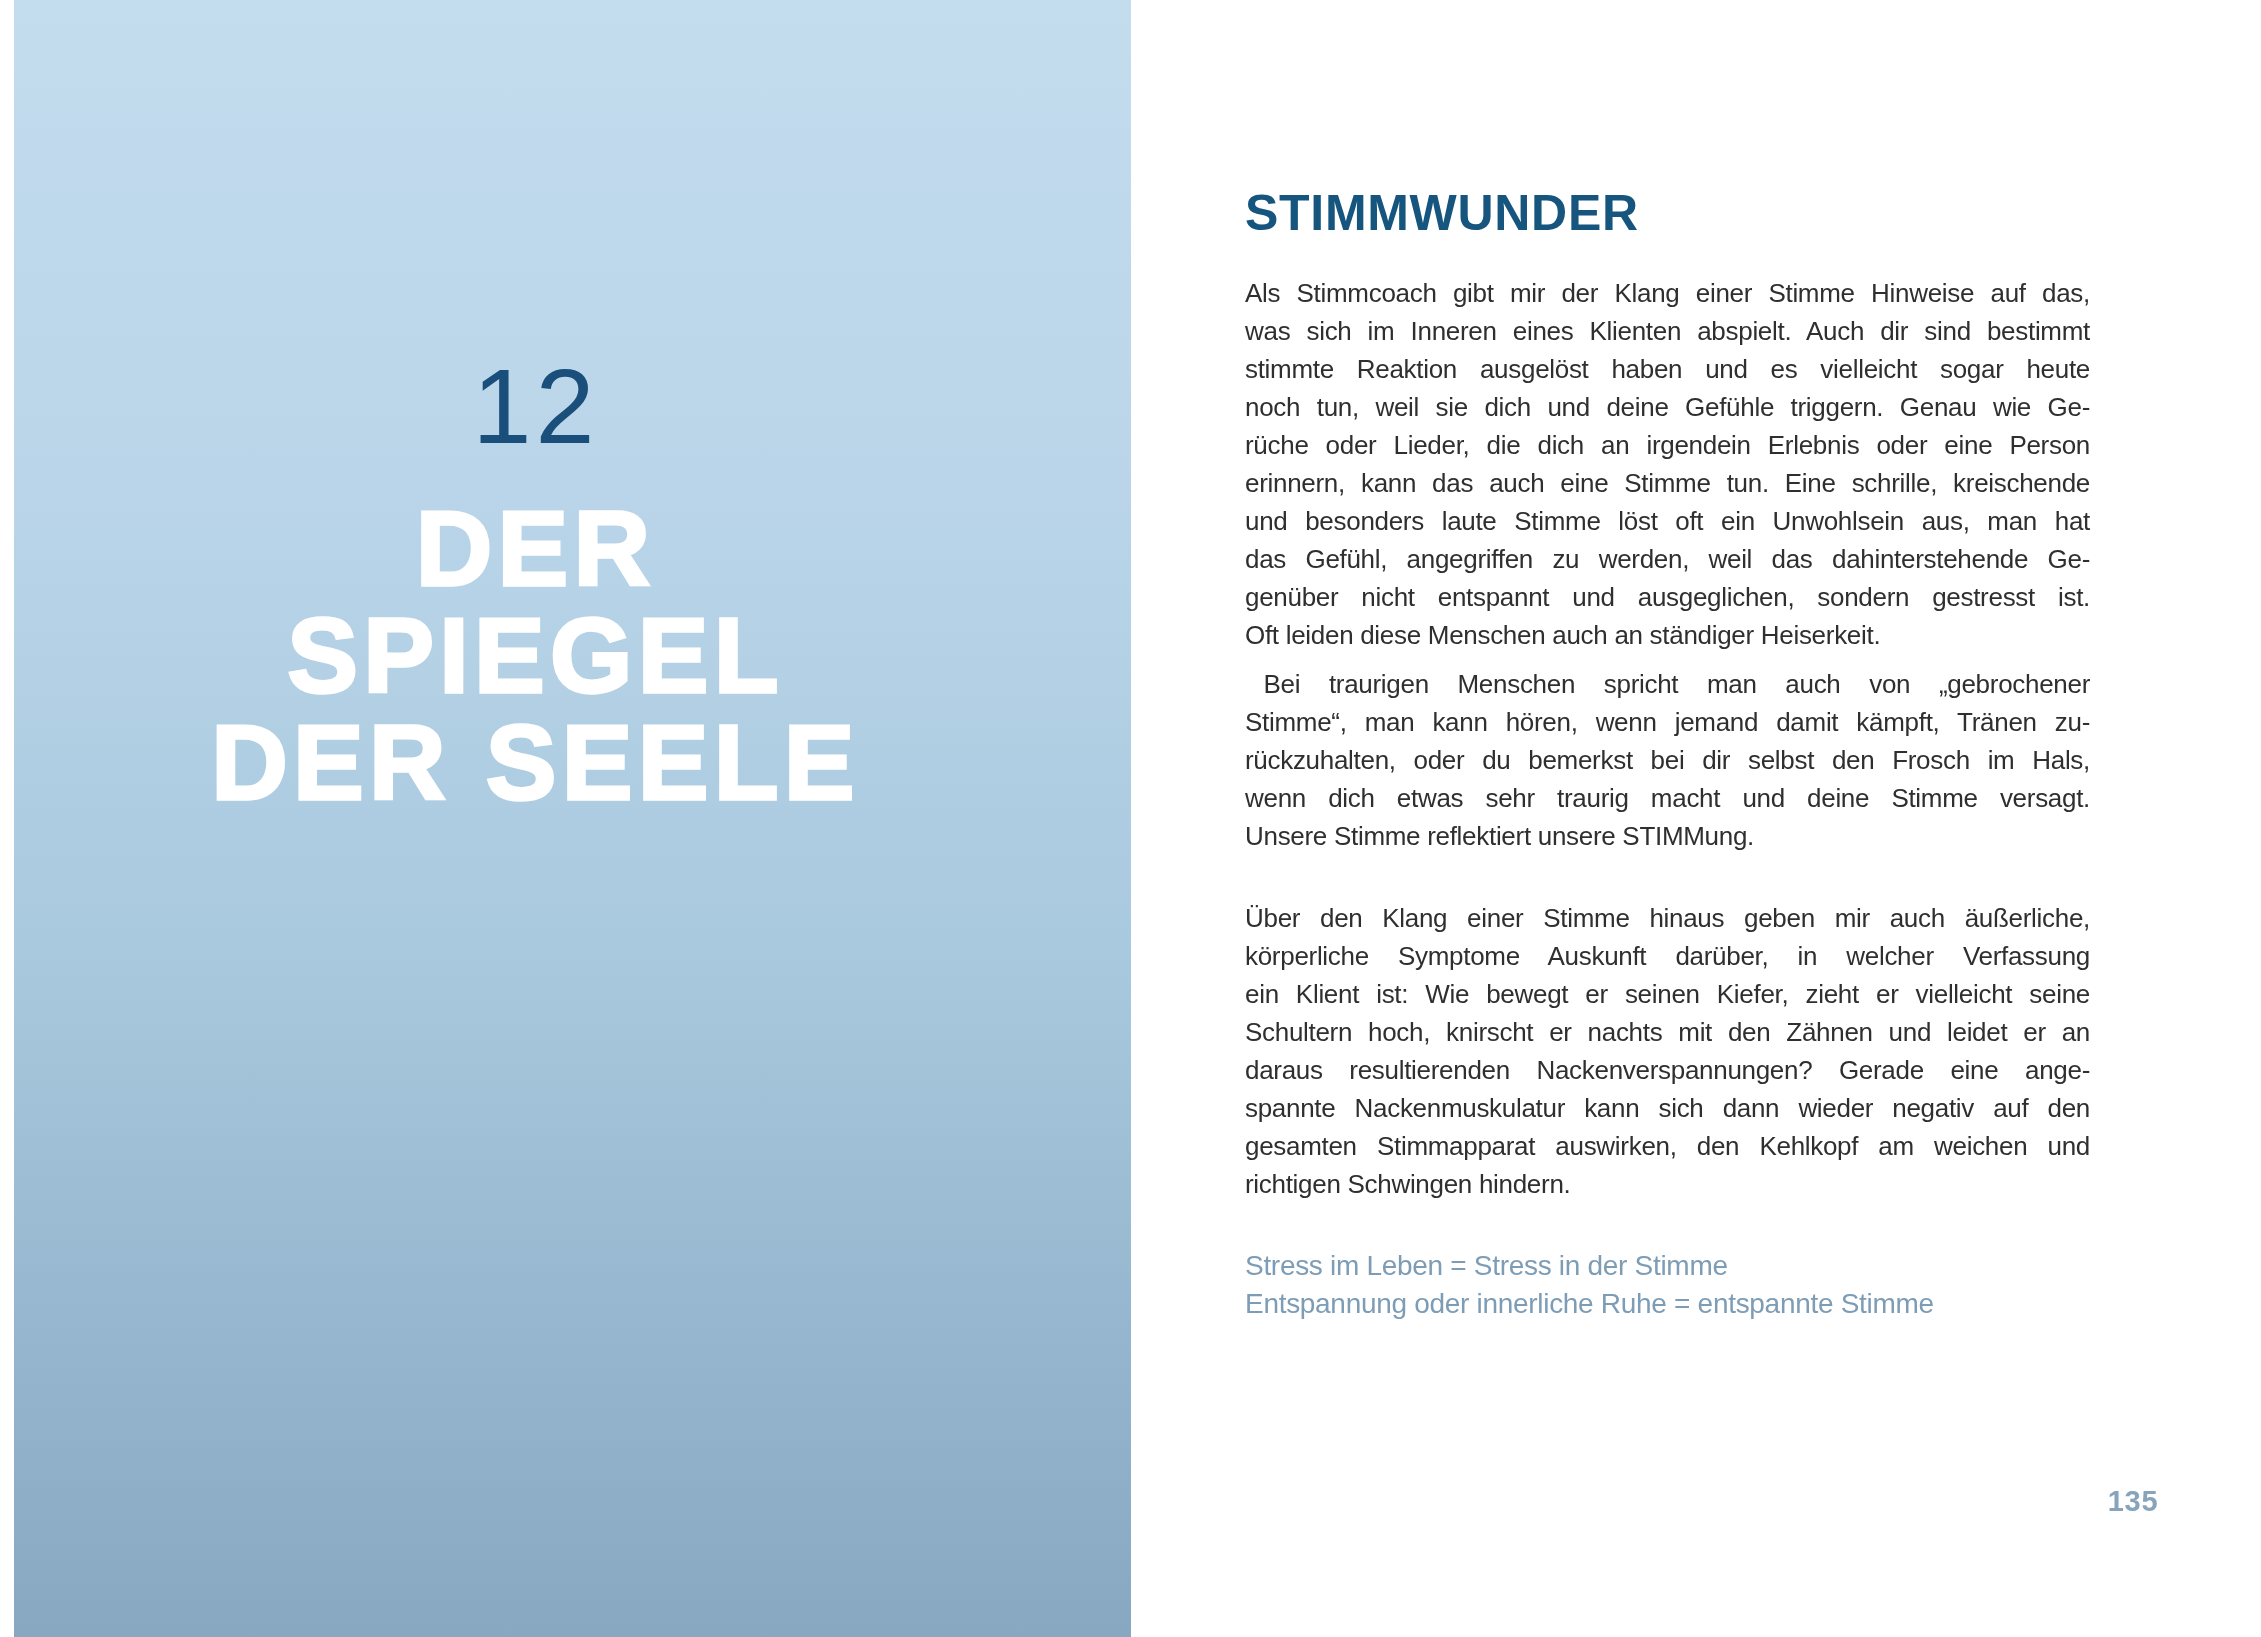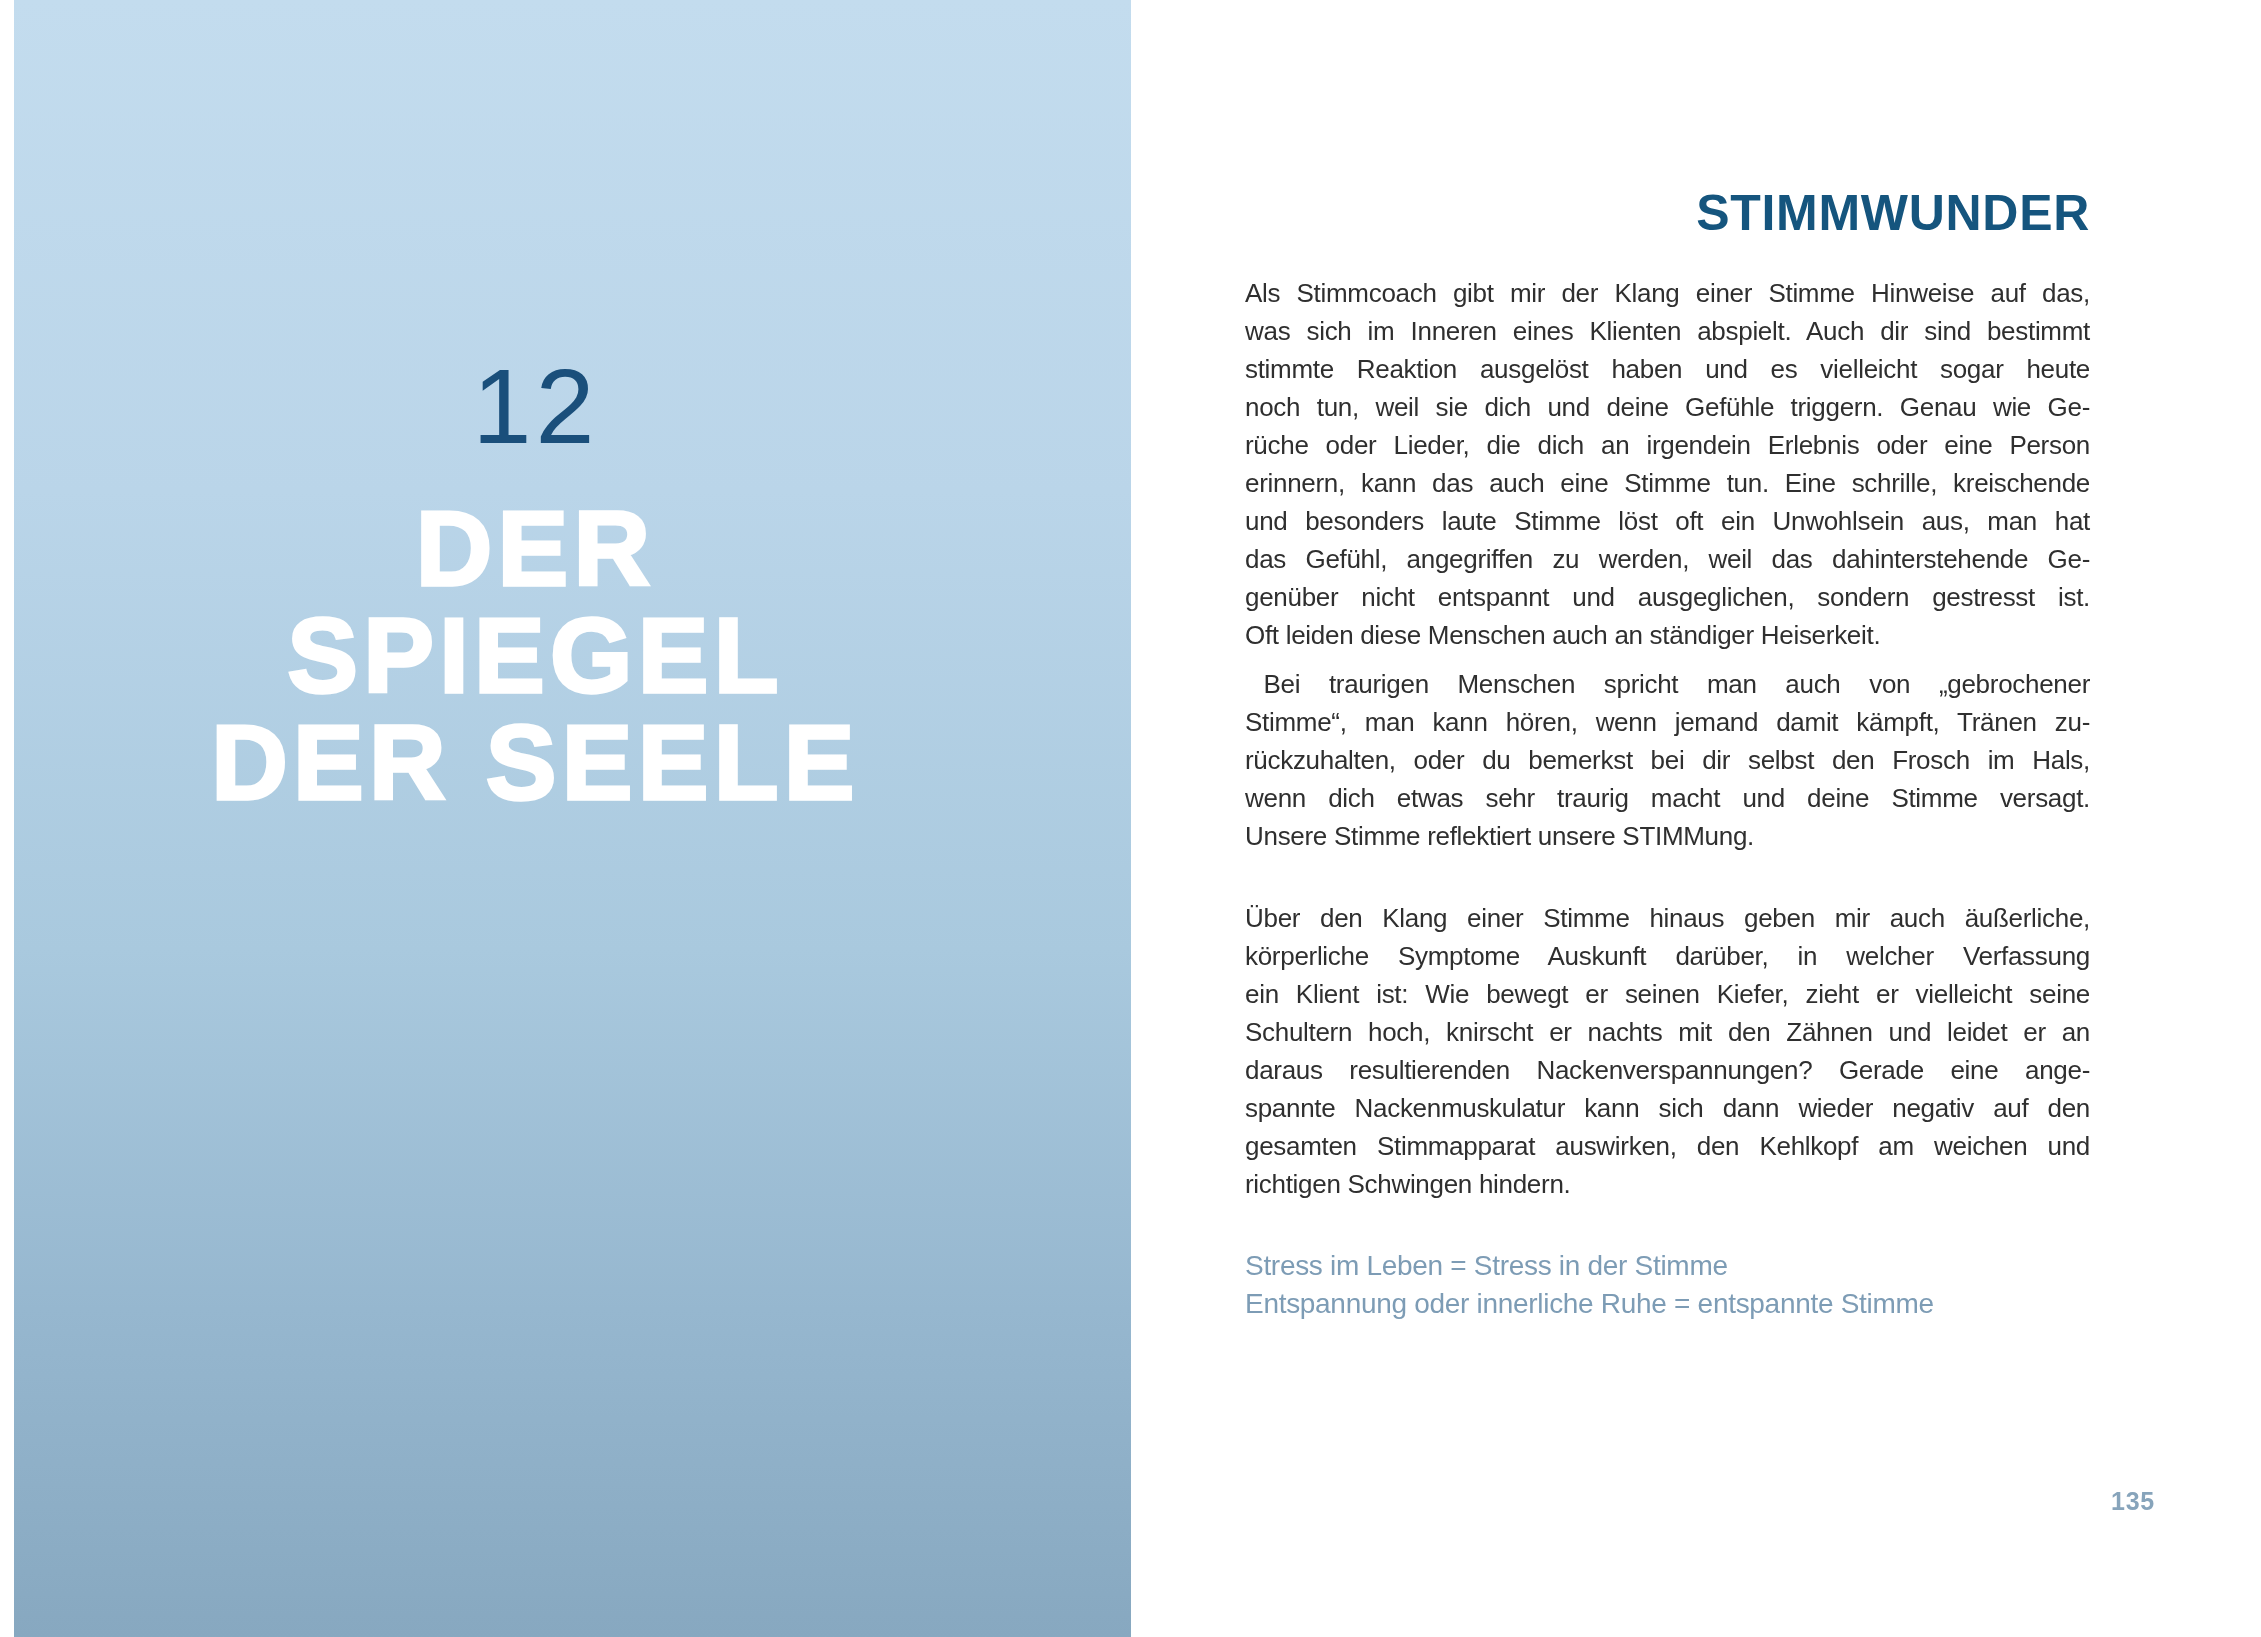--- a/index.html
+++ b/index.html
@@ -58,21 +58,21 @@
   .text-column {
     position: absolute;
     left: 114px; top: 188px;
     width: 845px;
   }
   .heading {
     font-size: 50px;
     line-height: 50px;
     font-weight: 700;
     letter-spacing: 0.7px;
-    text-align: right;
+    text-align: left;
     color: #15557e;
   }
   .body-text {
     margin-top: 36px;
     color: #2f2f2f;
     font-size: 26px;
     letter-spacing: -0.3px;
   }
   .paragraph { margin-top: 0; }
   .paragraph + .paragraph { margin-top: 10.6px; }
@@ -96,21 +96,21 @@
   }
   .statement-line {
     height: 38px;
     line-height: 38px;
   }
   .page-number {
     position: absolute;
     left: 949px; top: 1490px;
     width: 106px;
     text-align: center;
-    font-size: 25px;
+    font-size: 29px;
     line-height: 23px;
     font-weight: 700;
     letter-spacing: 0.7px;
     color: #87a4bb;
   }
 </style>
 </head>
 <body>
 
 <div class="spread">

